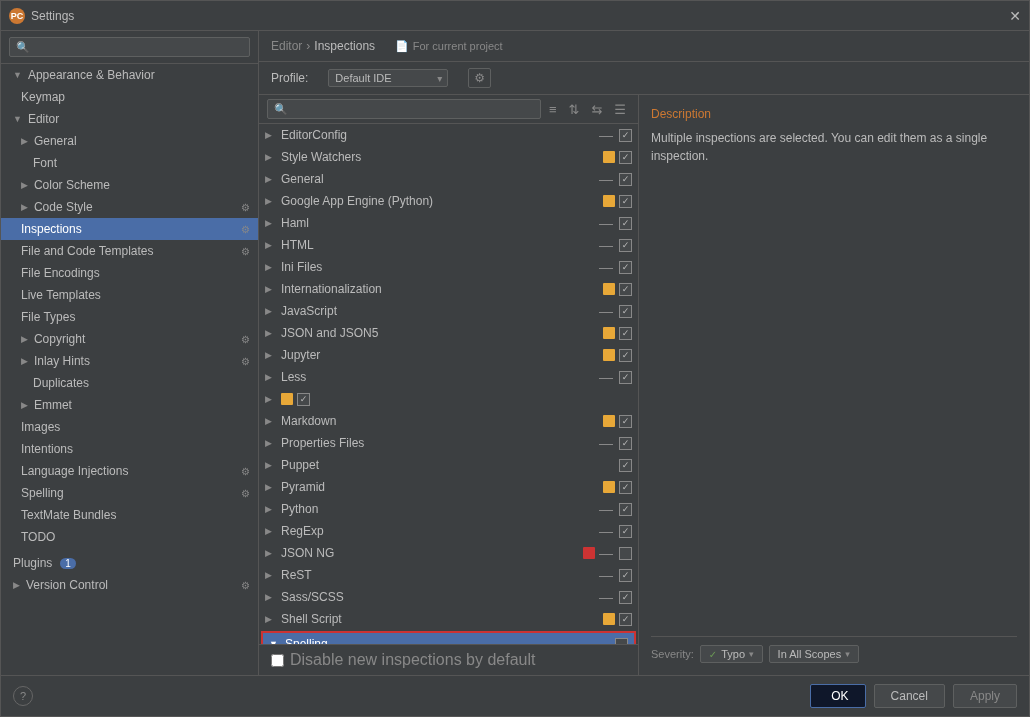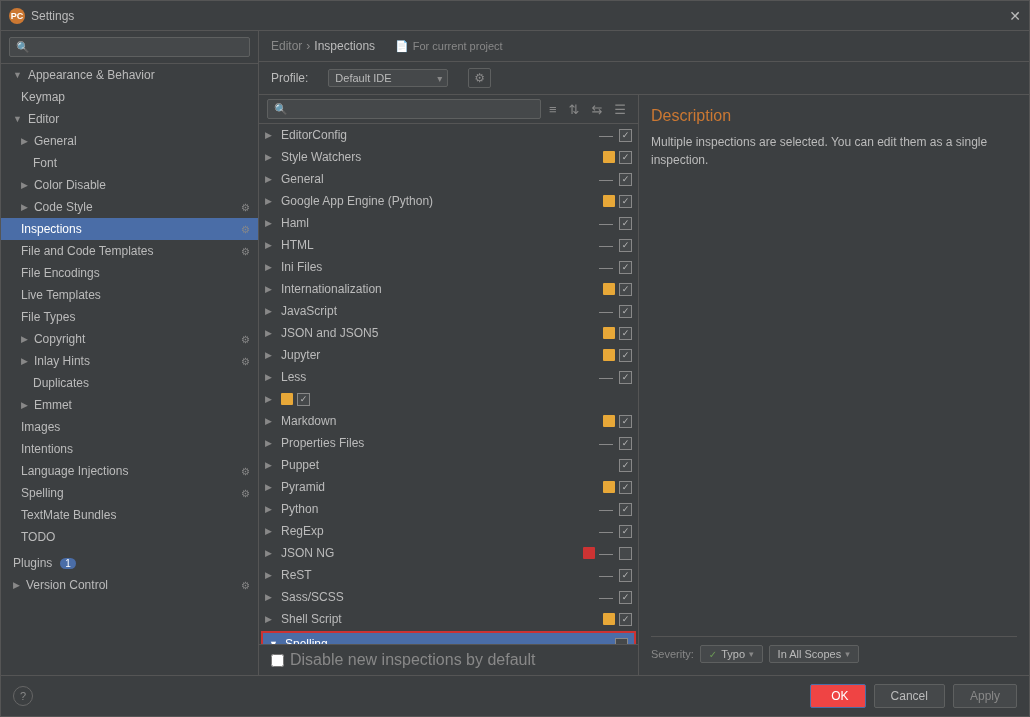--- a/index.html
+++ b/index.html
@@ -199,21 +199,21 @@
 
     .description-panel {
       flex: 1;
       display: flex;
       flex-direction: column;
       padding: 12px;
       overflow: hidden;
     }
     .description-title {
       color: #cc7832;
-      font-size: 16px;
+      font-size: 12px;
       margin-bottom: 8px;
     }
     .description-text {
       color: #bbbbbb;
       font-size: 12px;
       line-height: 1.5;
       flex: 1;
     }
 
     .severity-bar {
@@ -260,21 +260,21 @@
       border-top: 1px solid #555;
       background: #3c3f41;
     }
     .footer-btn {
       padding: 4px 16px;
       border-radius: 2px;
       cursor: pointer;
       font-size: 12px;
       border: 1px solid #5e6060;
     }
-    .btn-ok { background: #ef4444; color: white; border-color: #4a6da7; padding-left: 20px; }
+    .btn-ok { background: #0f172a; color: white; border-color: #4a6da7; padding-left: 20px; }
     .btn-cancel { background: #45484a; color: #bbbbbb; }
     .btn-apply { background: #45484a; color: #888; }
     .help-btn {
       width: 20px; height: 20px; border-radius: 50%; background: none;
       border: 1px solid #666; color: #888; cursor: pointer; font-size: 11px;
       display: flex; align-items: center; justify-content: center;
       margin-right: auto;
     }
   </style>
 </head>
@@ -312,21 +312,21 @@
         </div>
         <div class="tree-item indent-1">
           <span class="arrow">▶</span>
           <span>General</span>
         </div>
         <div class="tree-item indent-2">
           <span>Font</span>
         </div>
         <div class="tree-item indent-1">
           <span class="arrow">▶</span>
-          <span>Color Disable</span>
+          <span>Color Scheme</span>
         </div>
         <div class="tree-item indent-1">
           <span class="arrow">▶</span>
           <span>Code Style</span>
           <span class="gear-icon">⚙</span>
         </div>
         <div class="tree-item indent-1 selected">
           <span>Inspections</span>
           <span class="gear-icon">⚙</span>
         </div>

